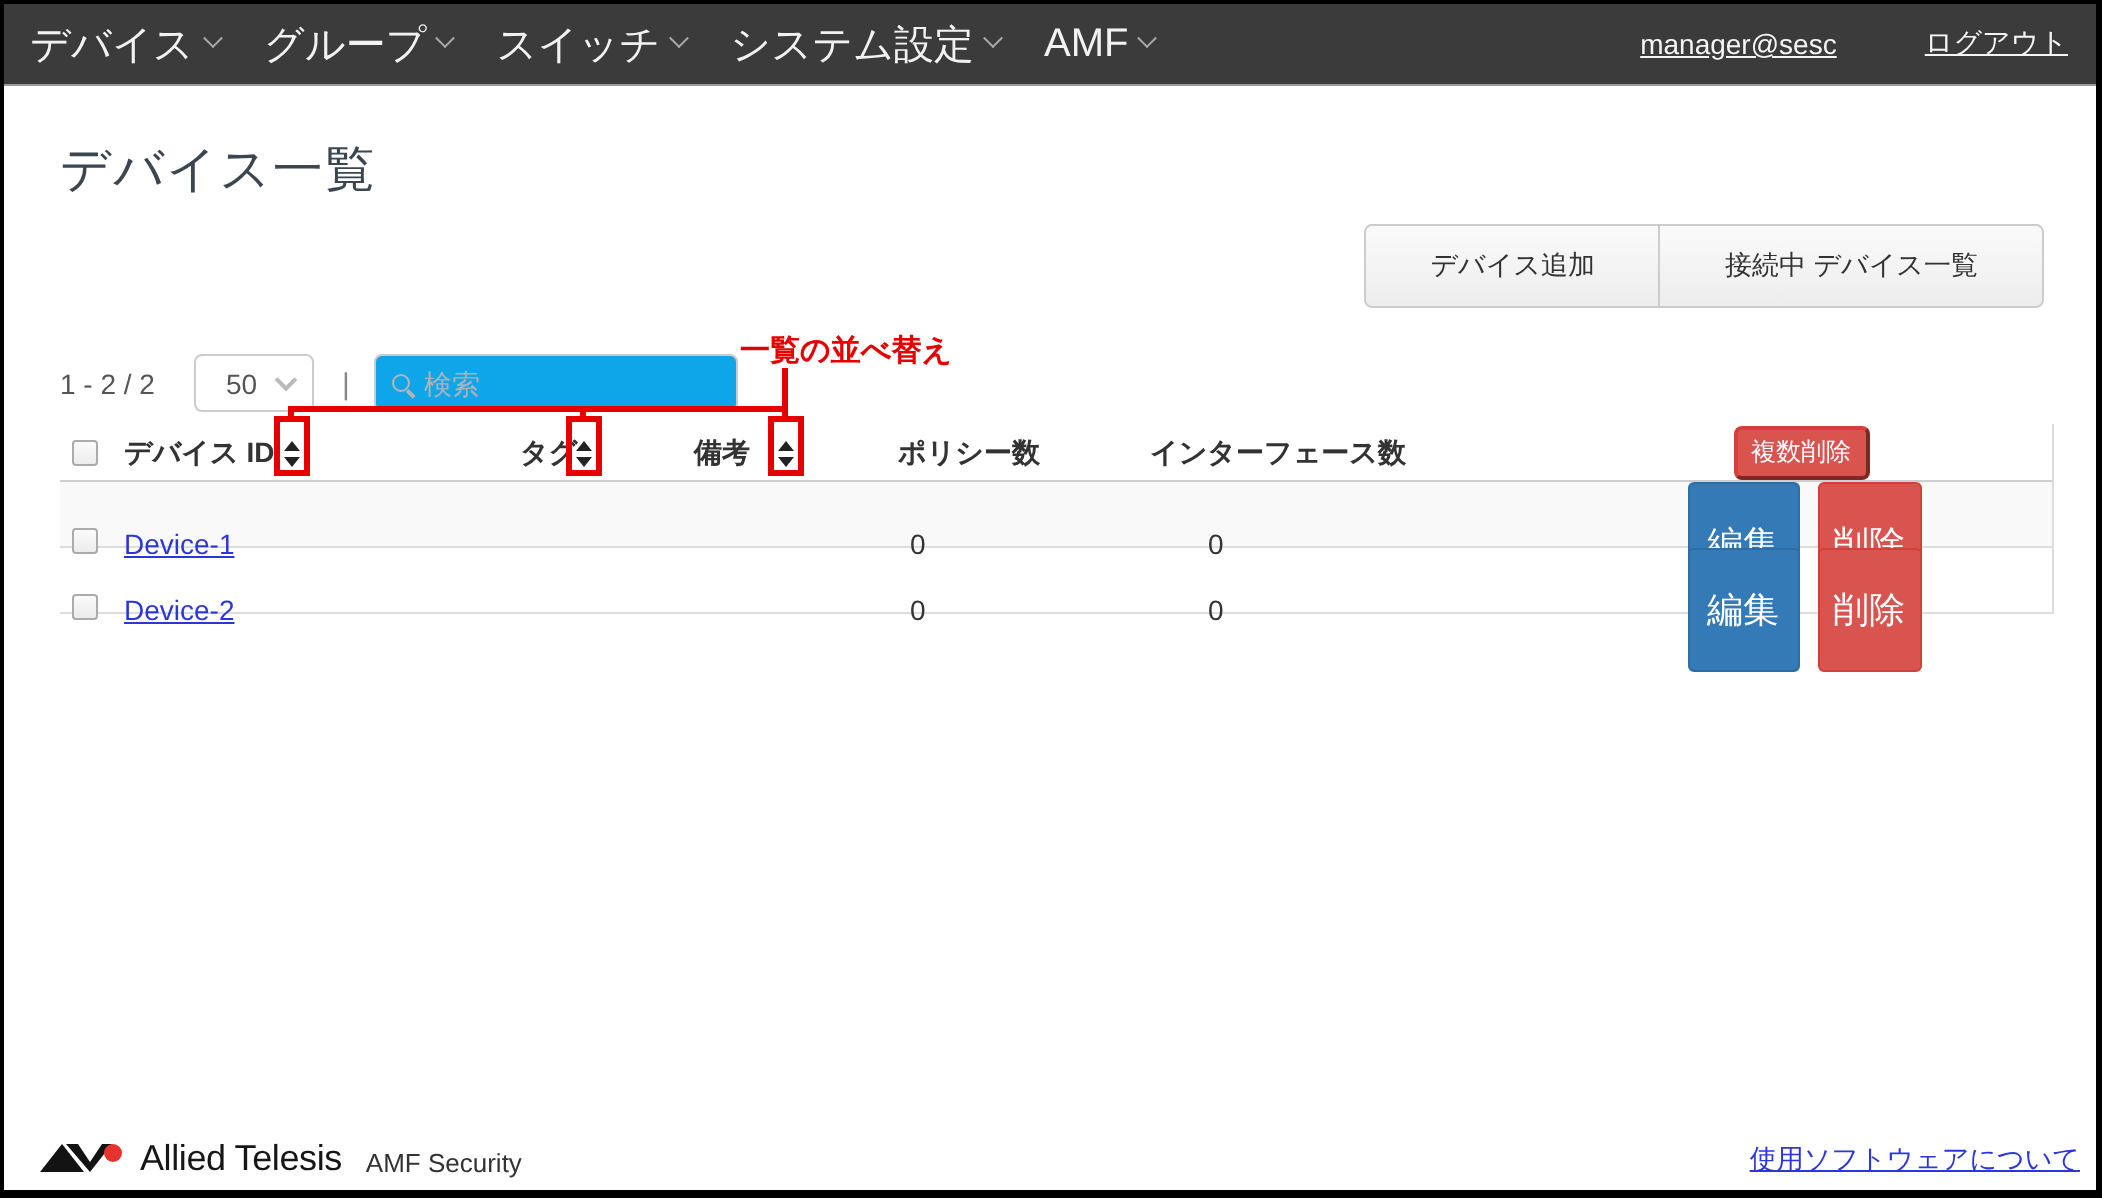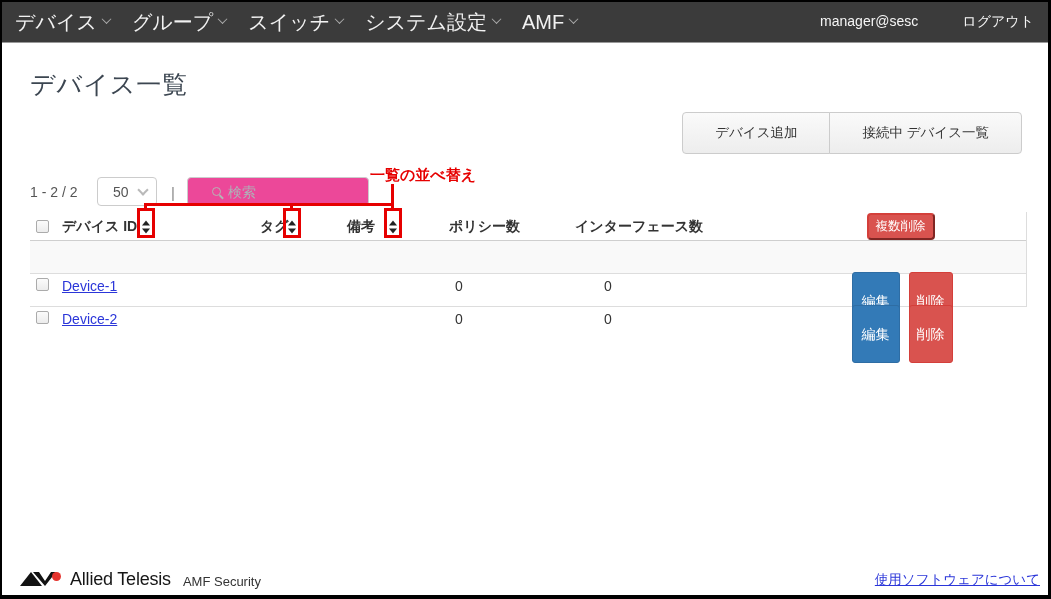--- a/index.html
+++ b/index.html
@@ -14,21 +14,21 @@
     border:solid #000; border-width:2px 3px 4px 2px;
   }
   
   .navbar{position:absolute; top:0; left:0; right:0; height:40px; background:var(--navbar-bg);
     display:flex; align-items:center; padding:0 12px 0 2px; box-shadow:0 1px 0 rgba(0,0,0,.4);}
   .nav-left{display:flex; align-items:center; height:100%;}
   .nav-item{display:flex; align-items:center; gap:6px; padding:0 11px; height:100%;
     color:#f2f2f2; font-size:20px; cursor:pointer; white-space:nowrap;}
   .chev{width:7px; height:7px; border-right:1.5px solid #a9a9a9; border-bottom:1.5px solid #a9a9a9;
     transform:rotate(45deg) translate(-1px,-1px); display:inline-block; margin-top:-3px;}
-  .nav-right{margin-left:auto; display:flex; align-items:flex-start; color:#f5f5f5; font-size:14px;}
+  .nav-right{margin-left:auto; display:flex; align-items:center; color:#f5f5f5; font-size:14px;text-decoration:underline;}
   .nav-user{margin-right:42px;}
   .nav-logout{color:#f5f5f5; text-decoration:none; cursor:pointer; padding:0 2px;}
   
   .page-title{position:absolute; left:28px; top:66px; font-size:25px; font-weight:400;
     color:#3c4651; letter-spacing:1px;}
   
   .toolbar{position:absolute; top:110px; right:26px; display:flex;}
   .tb-btn{height:42px; background:linear-gradient(#fafafa,#ededed); border:1px solid var(--border-gray);
     color:#333; font-size:13.5px; padding:0 32px; cursor:pointer; white-space:nowrap;
     font-family:inherit; margin-left:-1px;}
@@ -36,21 +36,21 @@
   .tb-btn:last-child{border-radius:0 4px 4px 0;}
   
   .range-text{position:absolute; left:28px; top:182px; font-size:14px; color:#555;}
   .pagesize{position:absolute; left:95px; top:175px; width:60px; height:29px; border:1px solid #ccc;
     border-radius:4px; background:#fff; display:flex; align-items:center; justify-content:space-between;
     padding:0 9px 0 15px; font-size:14px; color:#555; cursor:pointer;}
   .pagesize .chev2{width:8px; height:8px; border-right:2px solid #b9b9b9; border-bottom:2px solid #b9b9b9;
     transform:rotate(45deg); margin-top:-4px;}
   .pipe{position:absolute; left:169px; top:182px; color:#888; font-size:15px;}
   .searchbox{position:absolute; left:185px; top:175px; width:182px; height:29px; border:1px solid #ccc;
-    border-radius:4px; background:#ec4899; display:flex; align-items:center; padding:0 24px;}
+    border-radius:4px; background:#0ea5e9; display:flex; align-items:center; padding:0 8px;}
   .search-icon{width:9px; height:9px; border:1.5px solid #b5b5b5; border-radius:50%; position:relative;
     flex:0 0 auto;}
   .search-icon::after{content:""; position:absolute; width:5px; height:1.5px; background:#b5b5b5;
     transform:rotate(45deg); left:6px; top:8px;}
   .searchbox input{border:none; outline:none; flex:1; margin-left:7px; font-size:14px; color:#333;
     font-family:inherit; background:transparent; min-width:0;}
   .searchbox input::placeholder{color:#aeb2b8;}
   
   .dev-table{position:absolute; left:28px; top:210px; width:997px; border-right:1px solid #ddd;}
   .trow{display:grid; grid-template-columns:27px 198px 87px 102px 126px 182px 1fr; align-items:center;}
@@ -66,22 +66,22 @@
   .tbody-row{height:33px; border-bottom:1px solid var(--row-line); font-size:14px; color:#333;}
   .tbody-row.striped{background:var(--row-stripe);}
   .cell-check{padding-left:6px;}
   .cbx{width:13px; height:13px; border:1px solid #ababab; border-radius:2px;
     background:linear-gradient(#fbfbfb,#ececec); display:inline-block; cursor:pointer;}
   .cell-dev{padding-left:5px;}
   .dev-link{color:var(--link-blue); text-decoration:underline; cursor:pointer;}
   .cell-pol{padding-left:11px;}
   .cell-int{padding-left:34px;}
   .cell-actions{display:flex; justify-content:center; gap:9px; transform:translateX(13px);}
-  .btn-sm{border-radius:3px; font-size:14px; color:#fff; cursor:pointer; font-family:inherit;
-    padding:4px 9px; line-height:1; border:1px solid transparent; white-space:nowrap;margin-top:31px;}
+  .btn-sm{border-radius:3px; font-size:18px; color:#fff; cursor:pointer; font-family:inherit;
+    padding:4px 9px; line-height:1; border:1px solid transparent; white-space:nowrap;}
   .btn-edit{background:var(--primary); border-color:var(--primary-border);}
   .btn-del{background:var(--danger); border-color:var(--danger-border); padding:21px 7px;}
   .btn-bulk{background:var(--danger); border-color:var(--danger-border); color:#fff; border-radius:4px;
     font-size:12.5px; padding:5px 7px; line-height:1; cursor:pointer; font-family:inherit;
     margin:0 auto; transform:translateX(9px);}
   .cell-bulk{display:flex; justify-content:center;}
   
   .ann{position:absolute; color:var(--annotation-red); z-index:6;}
   .ann-label{left:368px; top:164px; font-size:15px; font-weight:bold; white-space:nowrap;}
   .ann-line{background:var(--annotation-red);}

